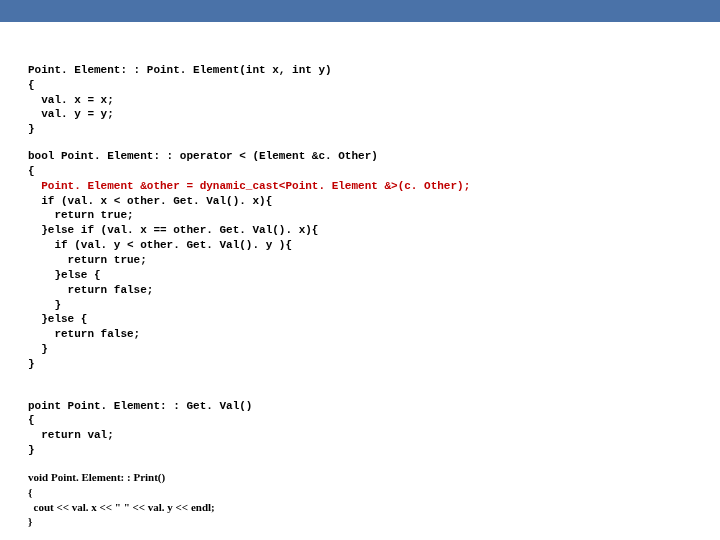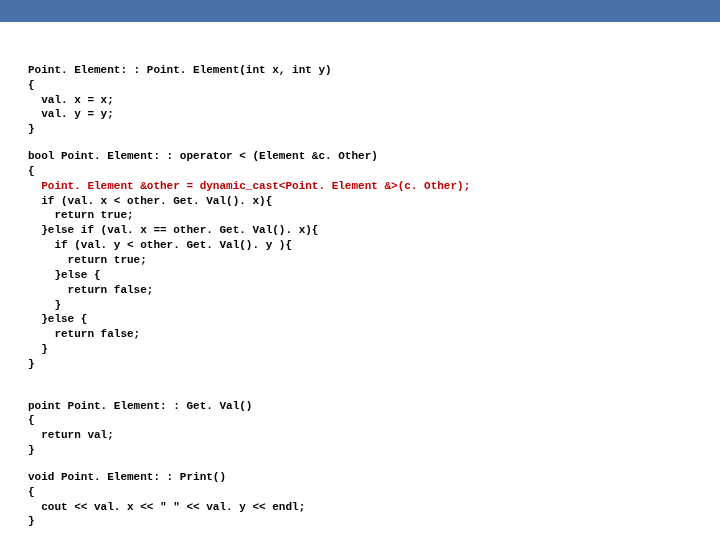--- a/index.html
+++ b/index.html
@@ -18,21 +18,21 @@
     height: 22px;
     background: #4a72a8;
   }
   .code-area {
     padding: 26px 0 0 28px;
     line-height: 1.35;
     white-space: pre;
   }
   .blk { display: block; margin-bottom: 12px; }
   .red { color: #c00000; }
-  .blk-last { display: block; }
+  .blk-last { display: block; font-family: Liberation Serif, serif; }
 </style>
 </head>
 <body>
 
 <div class="top-bar"></div>
 
 <div class="code-area">
 <span class="blk"><span>Point. Element: : Point. Element(int x, int y)</span>
 <span>{</span>
 <span>  val. x = x;</span>

